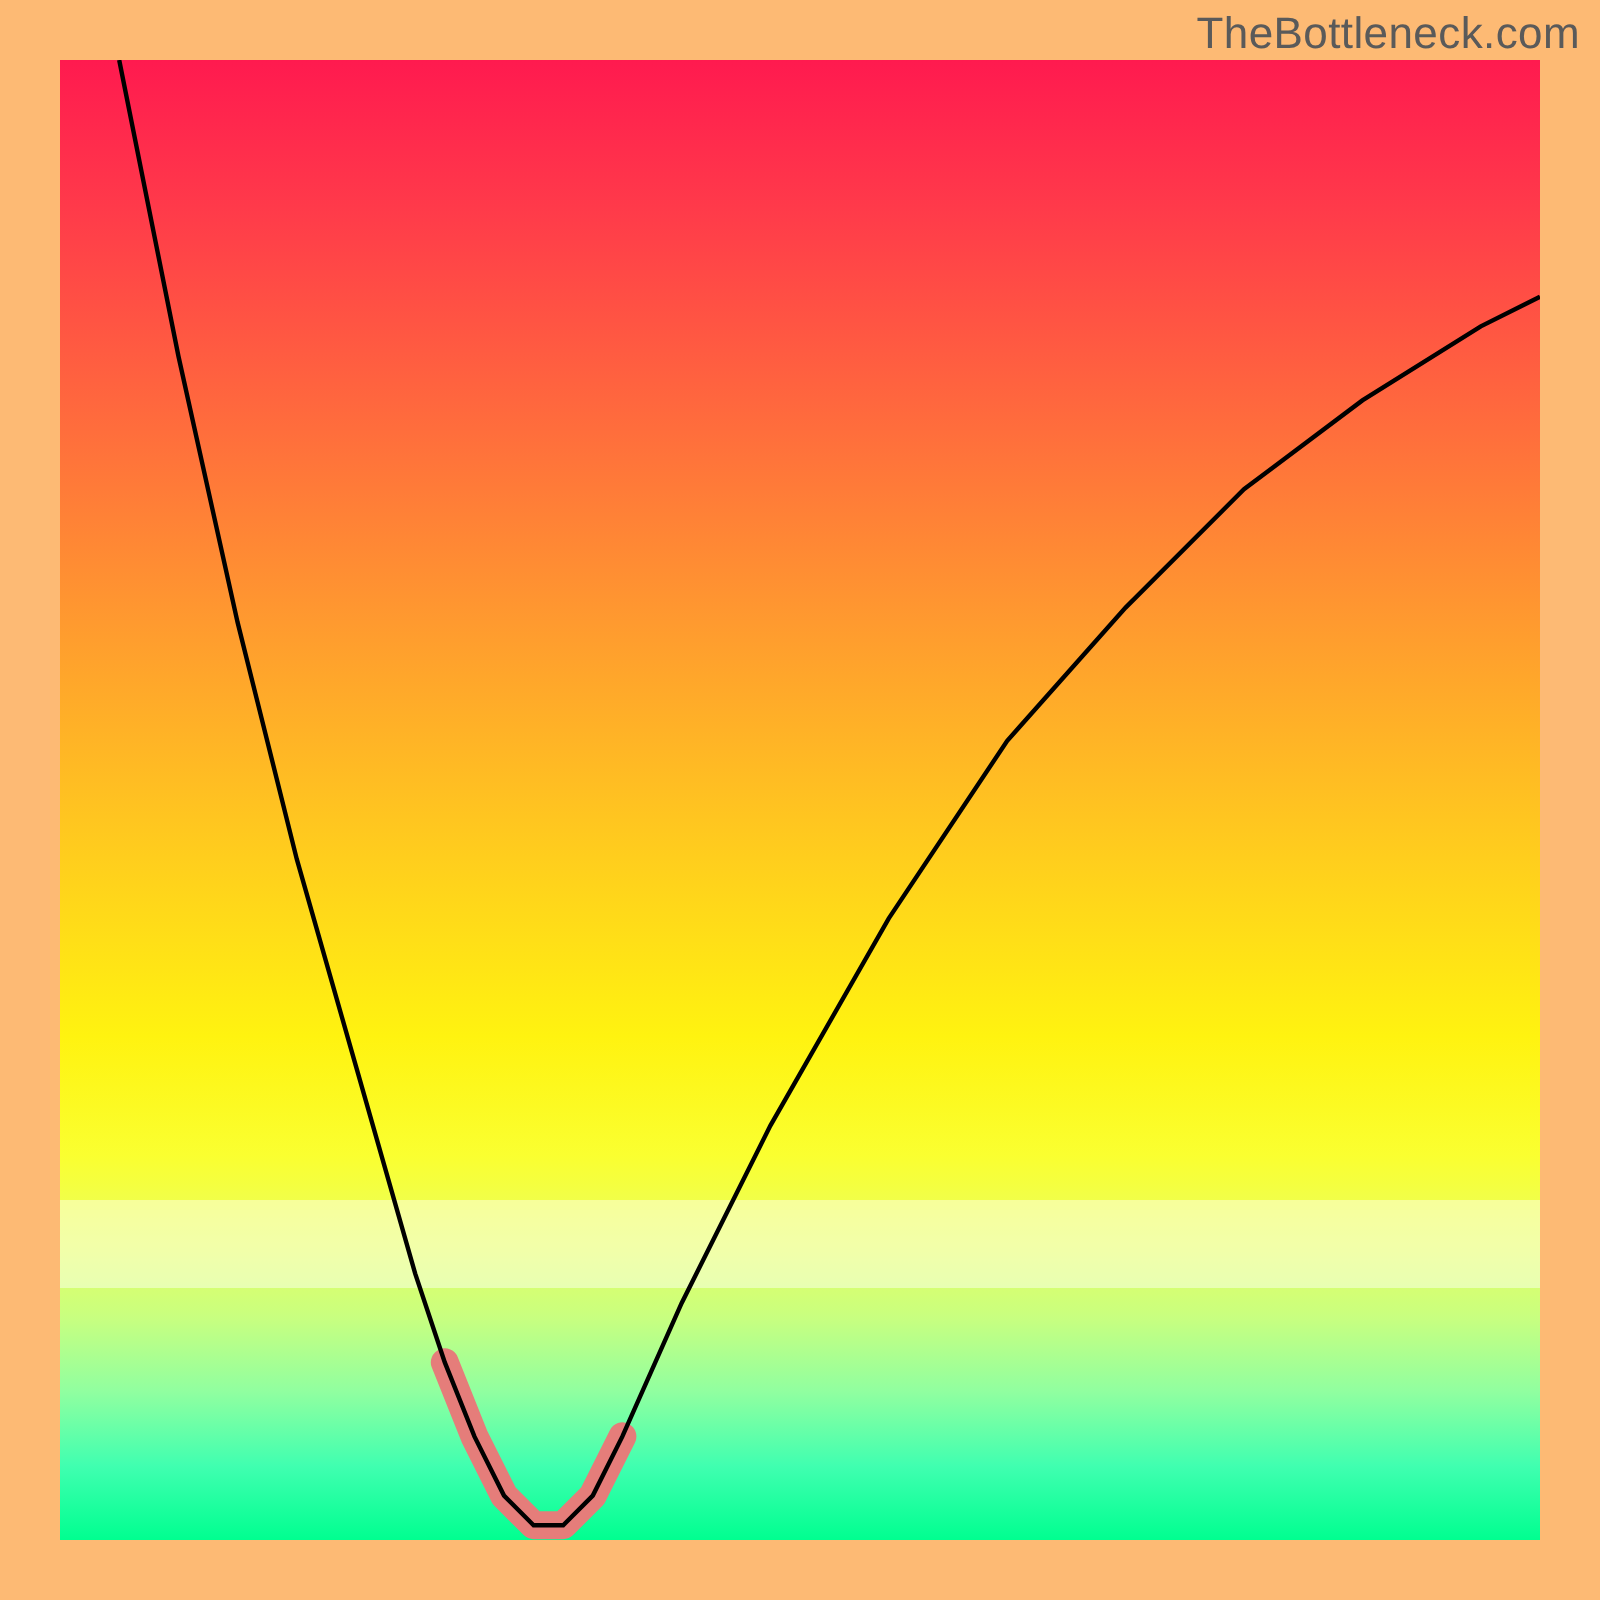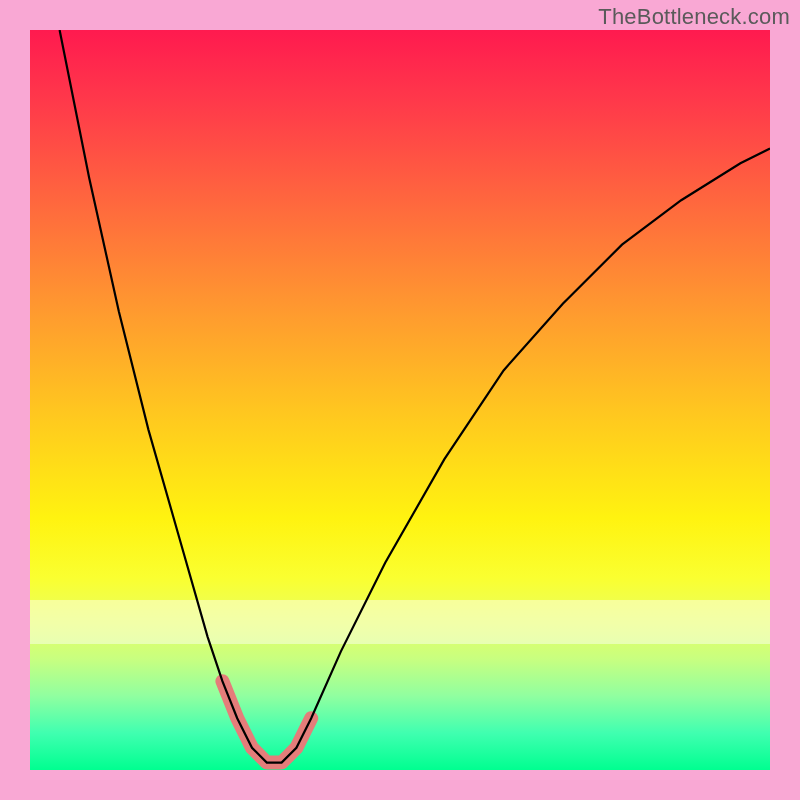--- a/index.html
+++ b/index.html
@@ -7,21 +7,21 @@
     padding: 0;
     width: 800px;
     height: 800px;
     background: #000;
     overflow: hidden;
     font-family: Arial, Helvetica, sans-serif;
   }
   .frame {
     position: absolute;
     inset: 0;
-    background: #f9a8d4;
+    background: #fdba74;
   }
   .plot {
     position: absolute;
     left: 30px;
     top: 30px;
     width: 740px;
     height: 740px;
     overflow: hidden;
   }
   .gradient {

